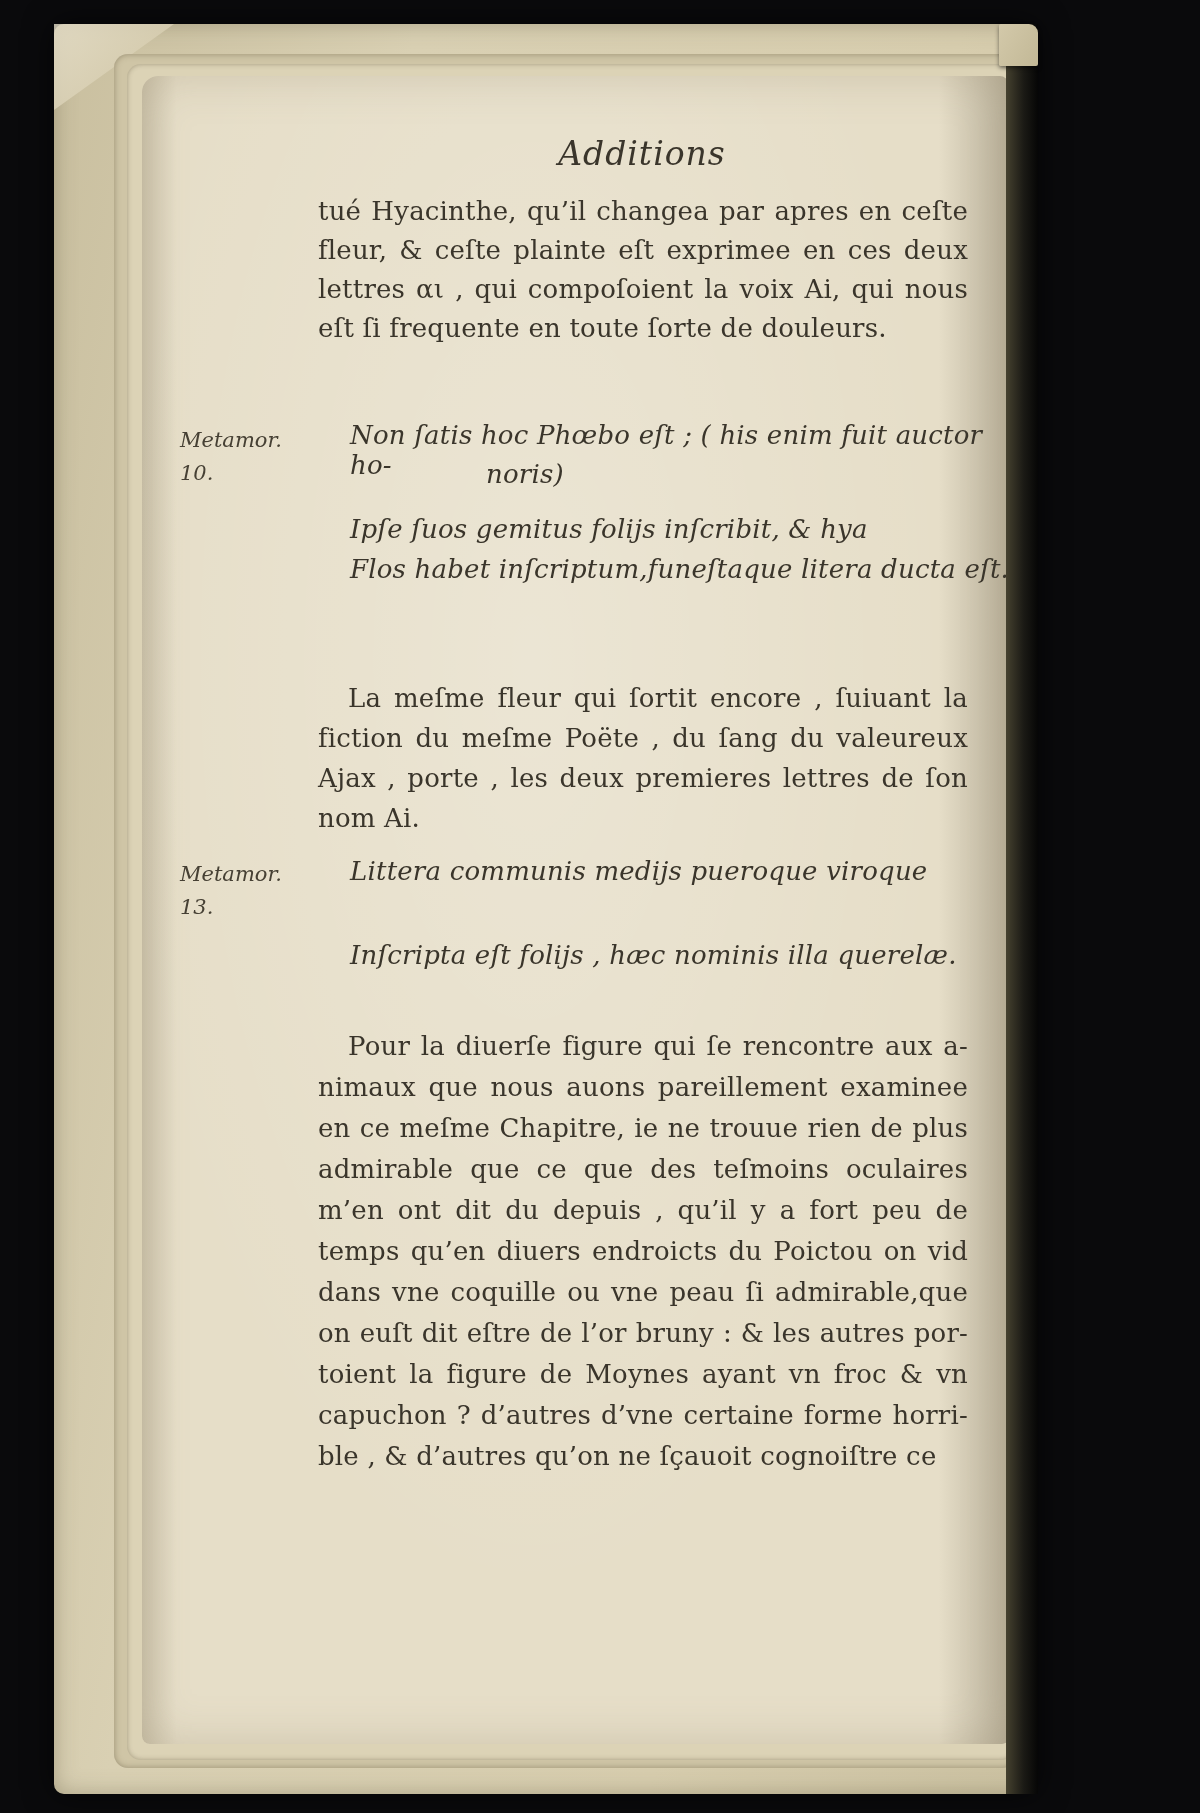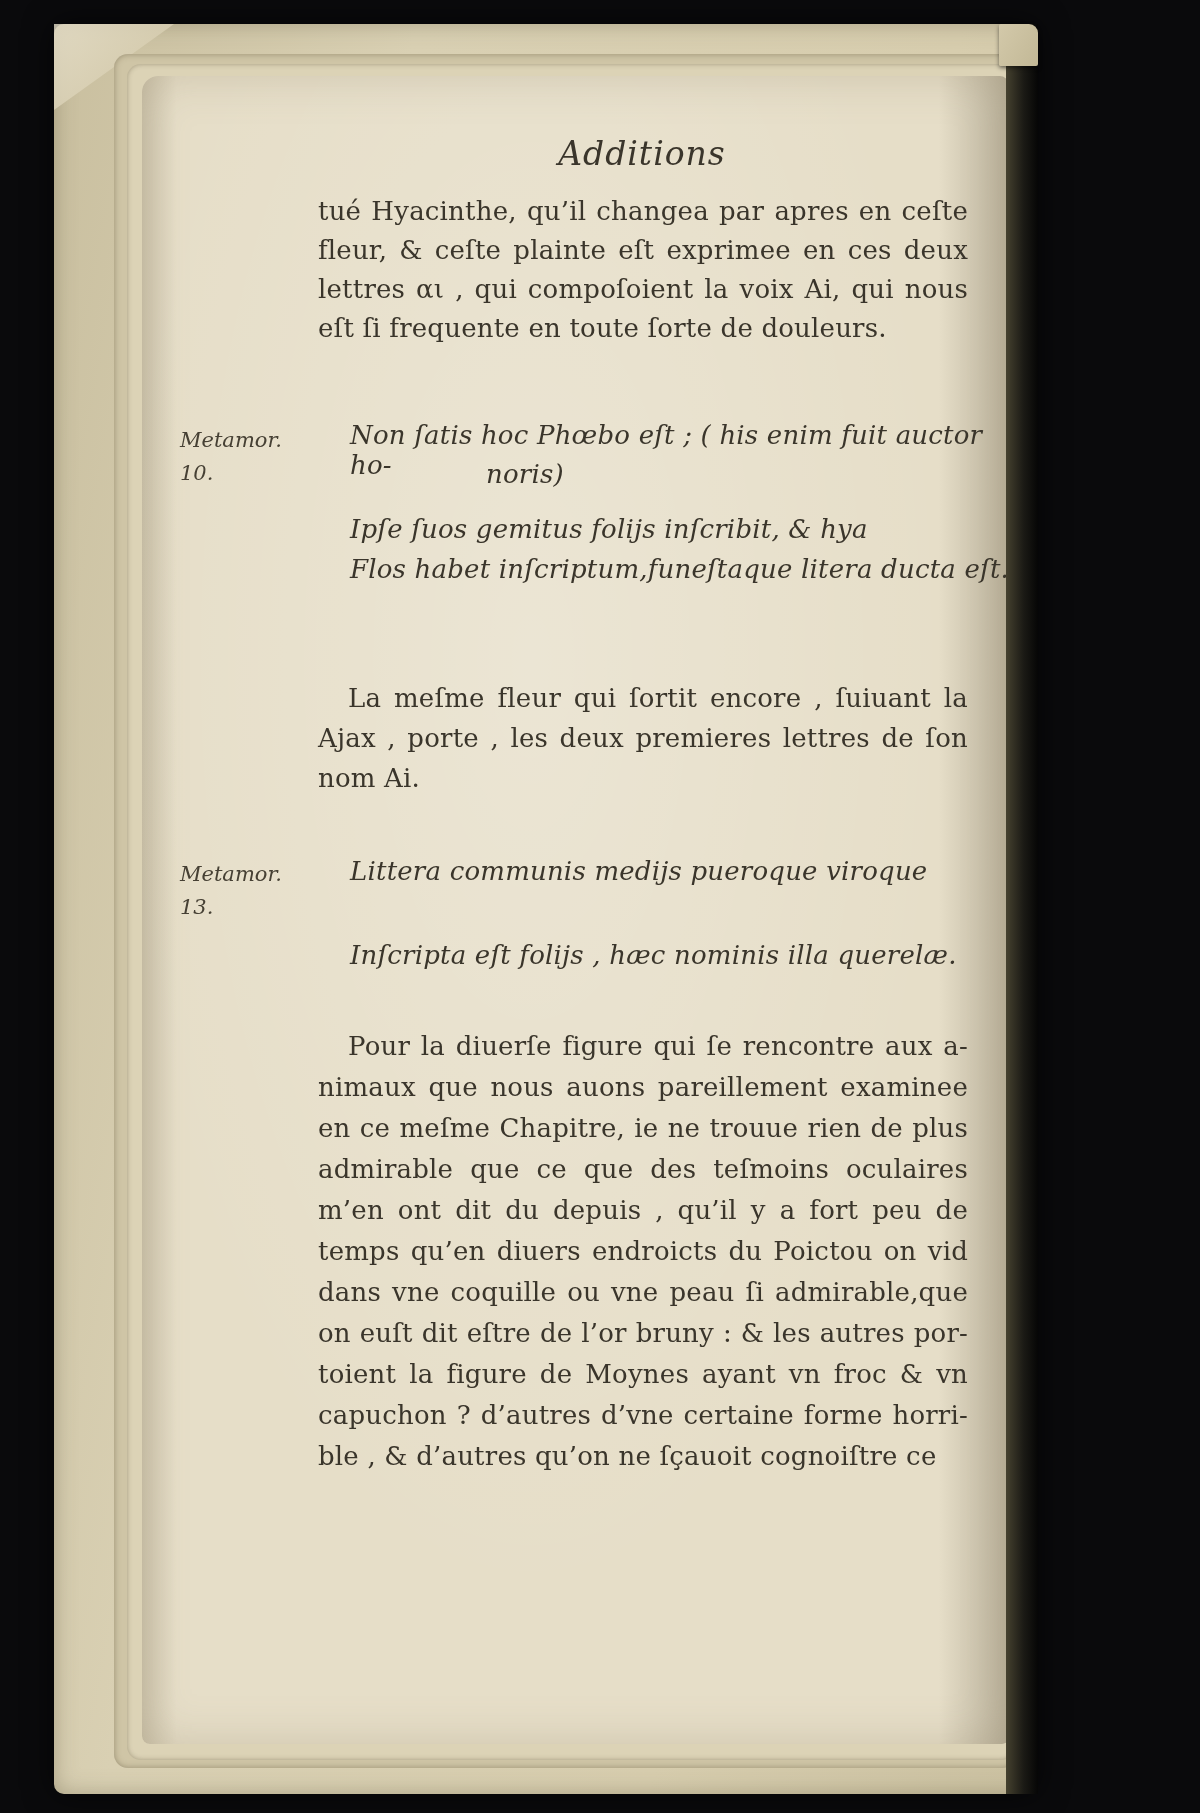--- a/index.html
+++ b/index.html
@@ -103,20 +103,21 @@
     <div class="mline">10.</div>
   </div>
 
   <div class="txt verse" style="top:344px">Non ſatis hoc Phœbo eſt ; ( his enim fuit auctor ho-</div>
   <div class="txt verse vindent" style="top:383px">noris)</div>
   <div class="txt verse" style="top:438px">Ipſe ſuos gemitus folijs inſcribit, &amp; hya</div>
   <div class="txt verse" style="top:478px">Flos habet inſcriptum,funeſtaque litera ducta eſt.</div>
 
   <div class="txt para" id="p2">
     <div class="line indent">La meſme fleur qui ſortit encore , ſuiuant la</div>
+    <div class="line">fiction du meſme Poëte , du ſang du valeureux</div>
     <div class="line">Ajax , porte , les deux premieres lettres de ſon</div>
     <div class="line last">nom Ai.</div>
   </div>
 
   <div class="txt mnote" style="top:782px">
     <div class="mline">Metamor.</div>
     <div class="mline">13.</div>
   </div>
 
   <div class="txt verse" style="top:780px">Littera communis medijs pueroque viroque</div>

